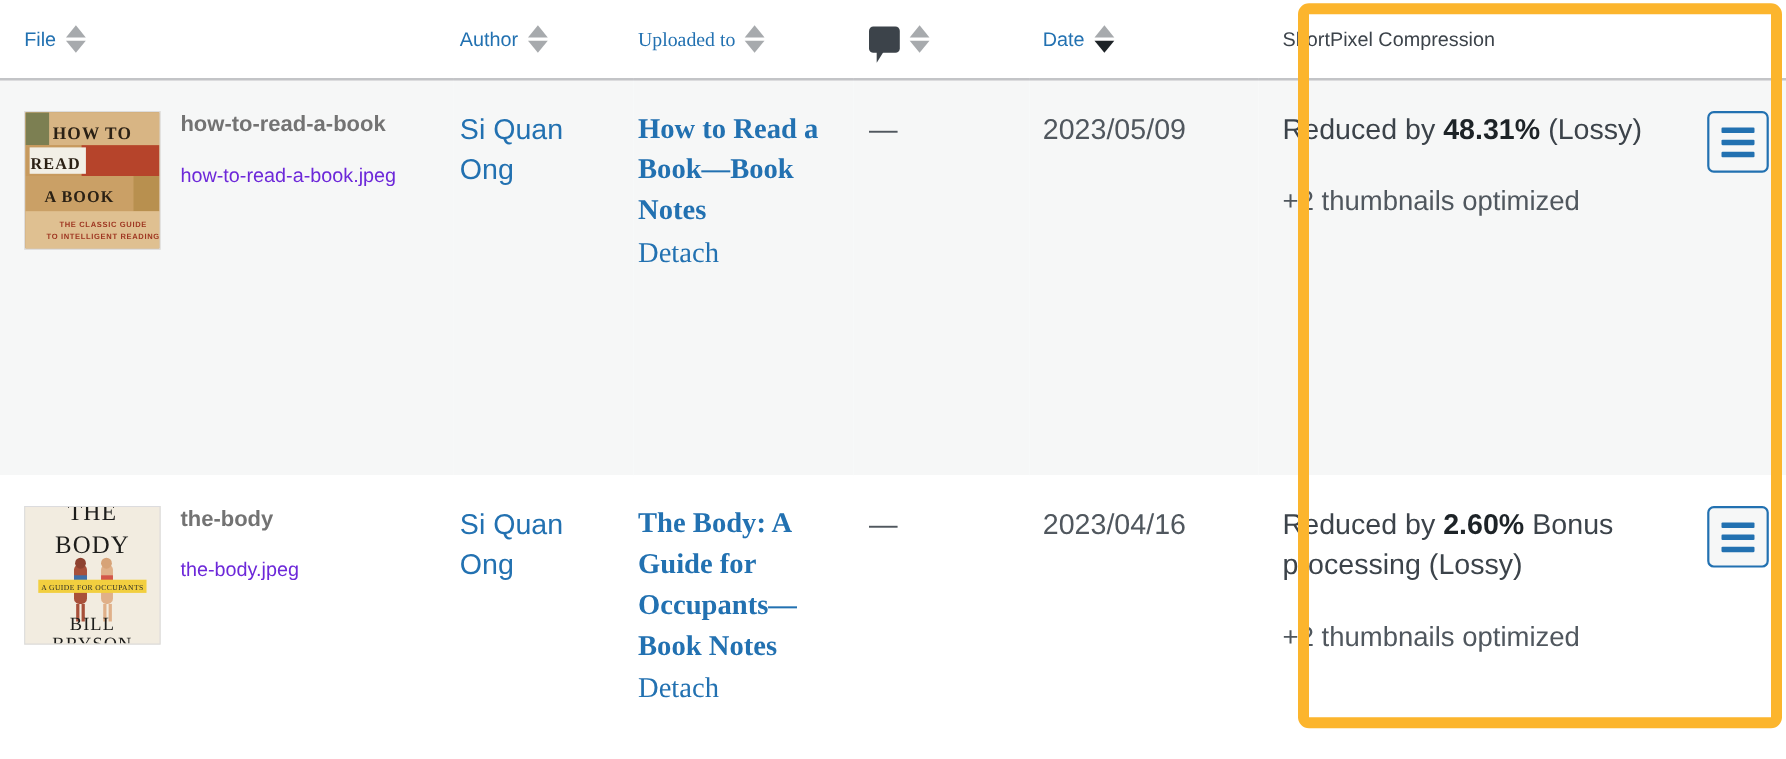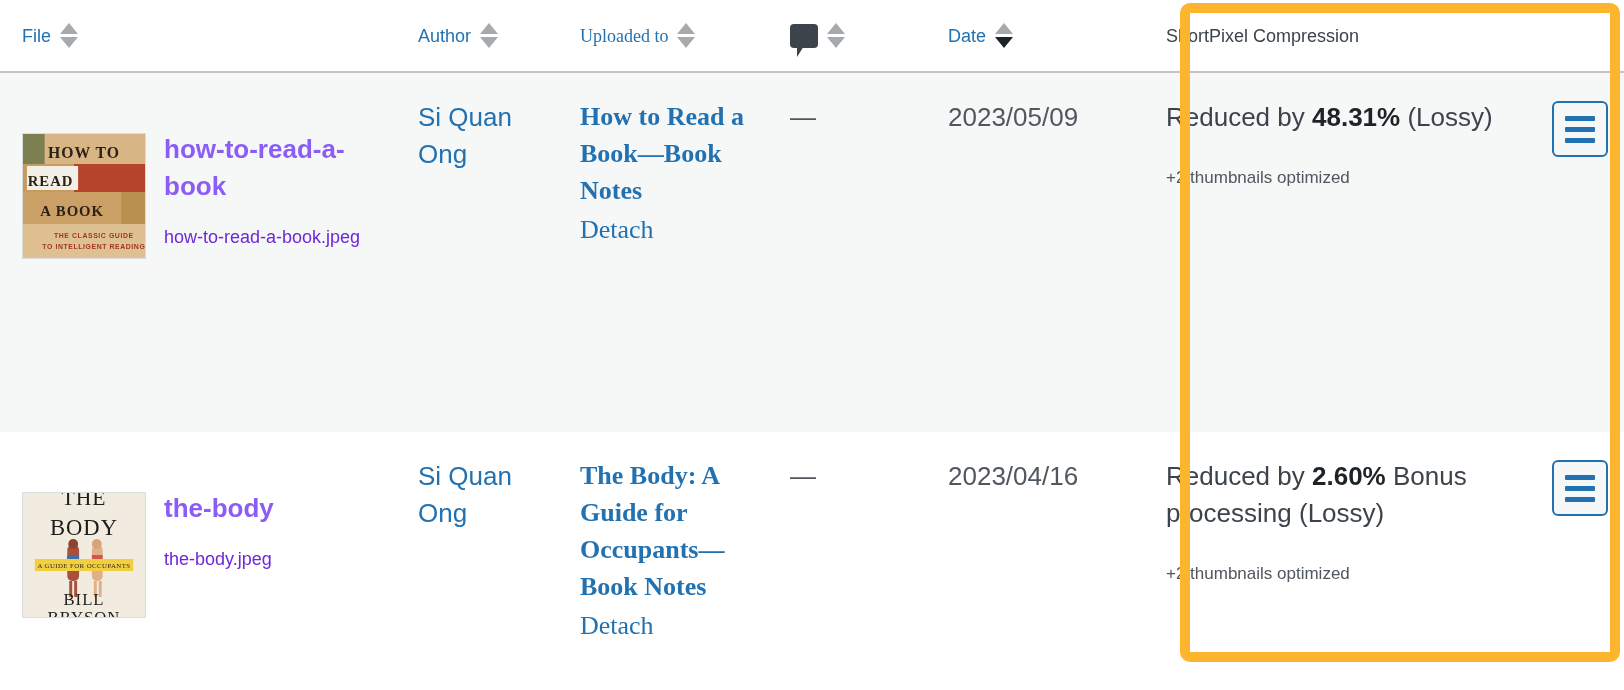--- a/index.html
+++ b/index.html
@@ -104,28 +104,27 @@
     width: 124px; height: 126px;
     float: left;
     margin-right: 18px;
     margin-top: 2px;
     border: 1px solid #dcdcde;
     position: relative;
     overflow: hidden;
     background: #e7e2d7;
   }
   .file-title {
-    color: #8b5cf6;
+    color: #737373;
     font-weight: bold;
-    font-size: 26px;
+    font-size: 20px;
     line-height: 1.42;
     display: block;
     text-decoration: none;
     word-break: break-word;
-    margin-top: 32px;
   }
   .file-name {
     color: #6d28d9;
     font-size: 18px;
     line-height: 1.42;
     display: block;
     margin-top: 20px;
     word-break: break-word;
   }
 
@@ -151,21 +150,21 @@
     display: flex;
     align-items: flex-start;
     justify-content: space-between;
     gap: 18px;
   }
   .spx-text { flex: 1 1 auto; }
   .spx-reduced { color: #3c434a; font-size: 26px; line-height: 1.42; }
   .spx-reduced b { font-weight: bold; color: #1d2327; }
   .spx-thumbs {
     color: #50575e;
-    font-size: 17px;
+    font-size: 25px;
     margin-top: 30px;
     white-space: nowrap;
   }
   .spx-menu-btn {
     flex: 0 0 auto;
     width: 56px; height: 56px;
     border: 2px solid #2271b1;
     border-radius: 6px;
     background: #f6f7f7;
     display: flex;

